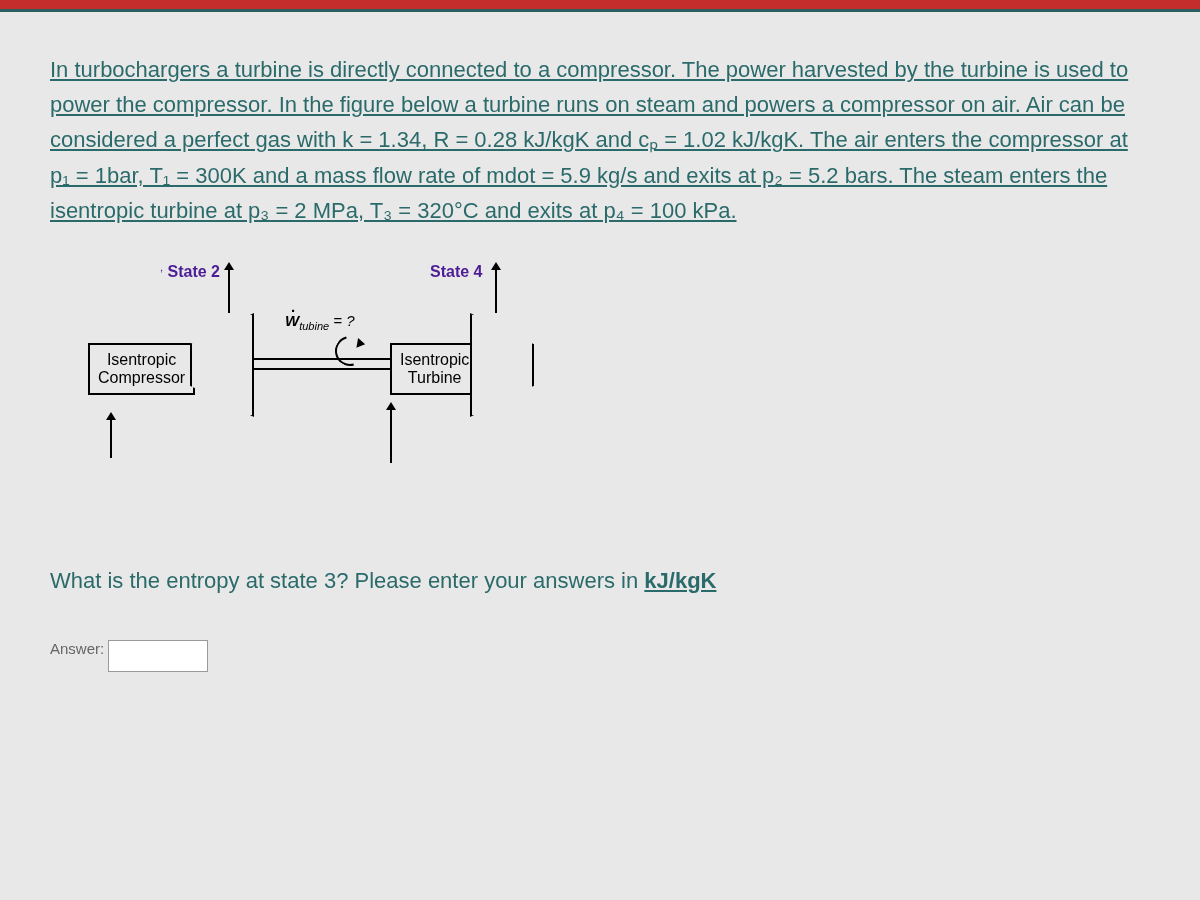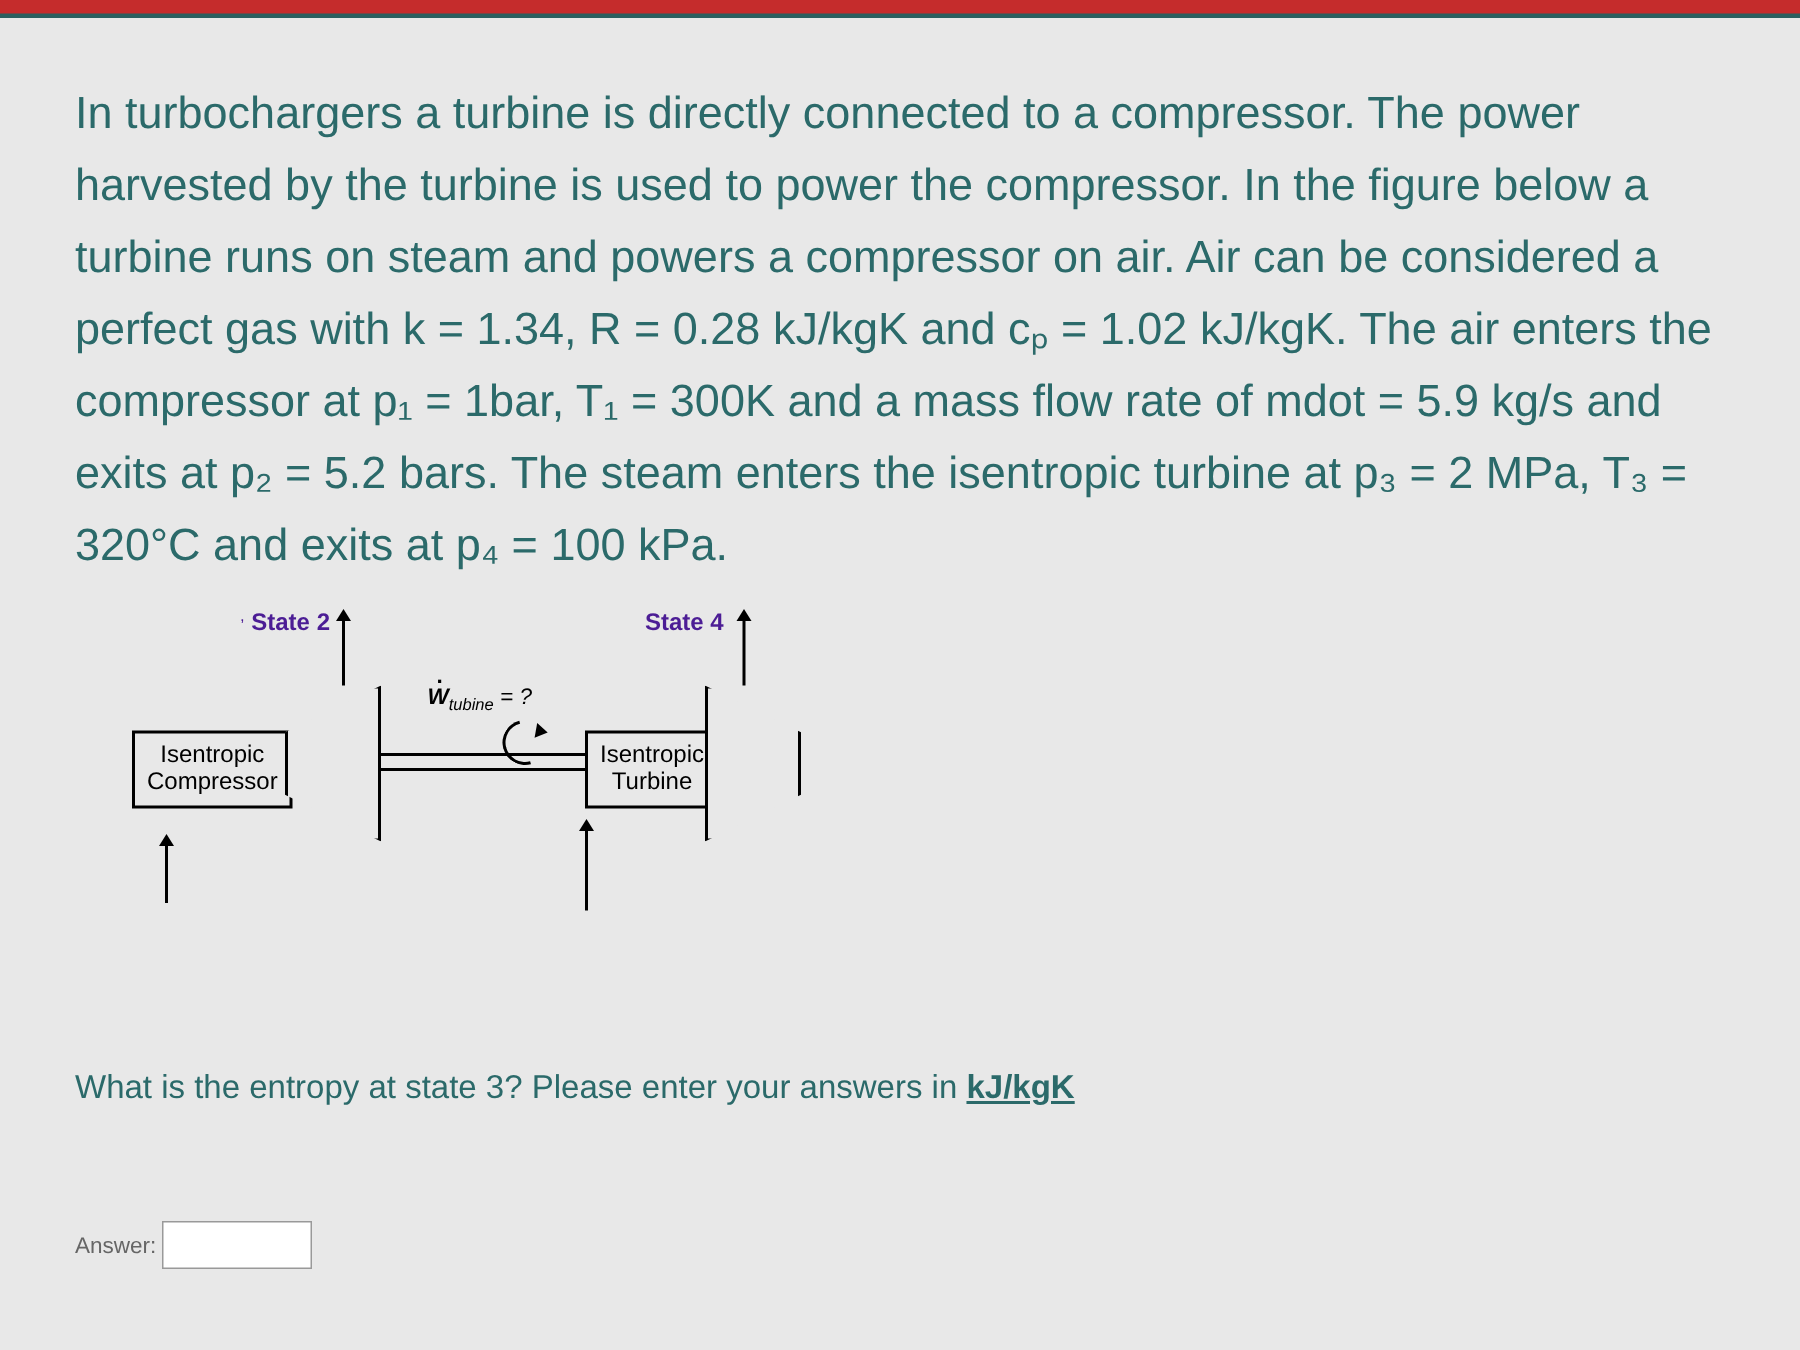--- a/index.html
+++ b/index.html
@@ -16,23 +16,24 @@
       background: #c52c2c;
       border-bottom: 3px solid #2b5f5f;
     }
     .content-area {
       background: #e8e8e8;
       padding: 40px 50px 30px 50px;
       position: relative;
     }
     .problem-text {
       color: #2b6a6a;
-      font-size: 30px;
+      font-size: 22px;
       line-height: 1.6;
-      margin-bottom: 14px;
+      margin-bottom: 30px;
+      text-decoration: underline;
     }
     .diagram-container {
       position: relative;
       width: 500px;
       height: 280px;
       margin-left: 30px;
       margin-bottom: 30px;
     }
     .state-label {
       position: absolute;
@@ -162,29 +163,29 @@
       line-height: 1.3;
       color: #000;
     }
     .state-info .title { font-weight: bold; }
     #state1-info { top: 200px; left: 40px; }
     #state3-info { top: 200px; left: 320px; }
     .sub { font-size: 11px; vertical-align: sub; font-style: italic; }
     .question-text {
       color: #2b6a6a;
       font-size: 22px;
-      margin-bottom: 76px;
+      margin-bottom: 46px;
     }
     .question-text .units {
       font-weight: bold;
       text-decoration: underline;
     }
     .answer-row {
       display: flex;
-      align-items: center;
+      align-items: flex-start;
       gap: 4px;
     }
     .answer-label {
       color: #666;
       font-size: 15px;
     }
     .answer-input {
       width: 100px;
       height: 32px;
       border: 1px solid #999;

